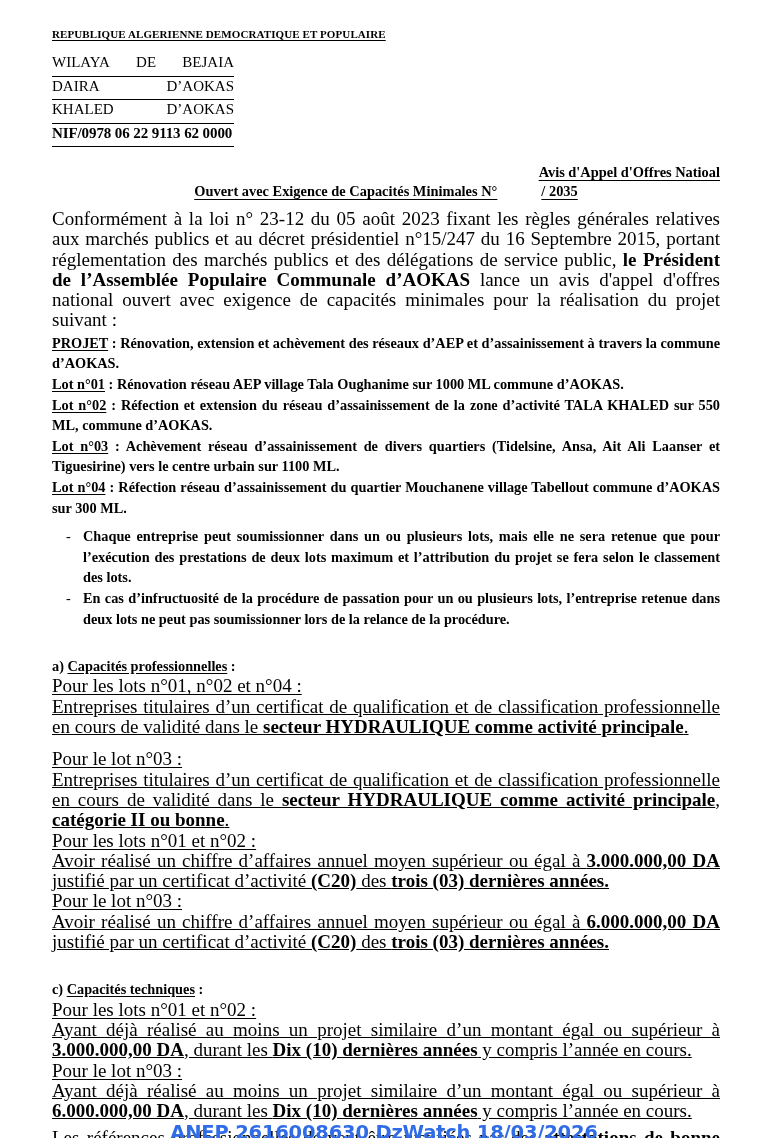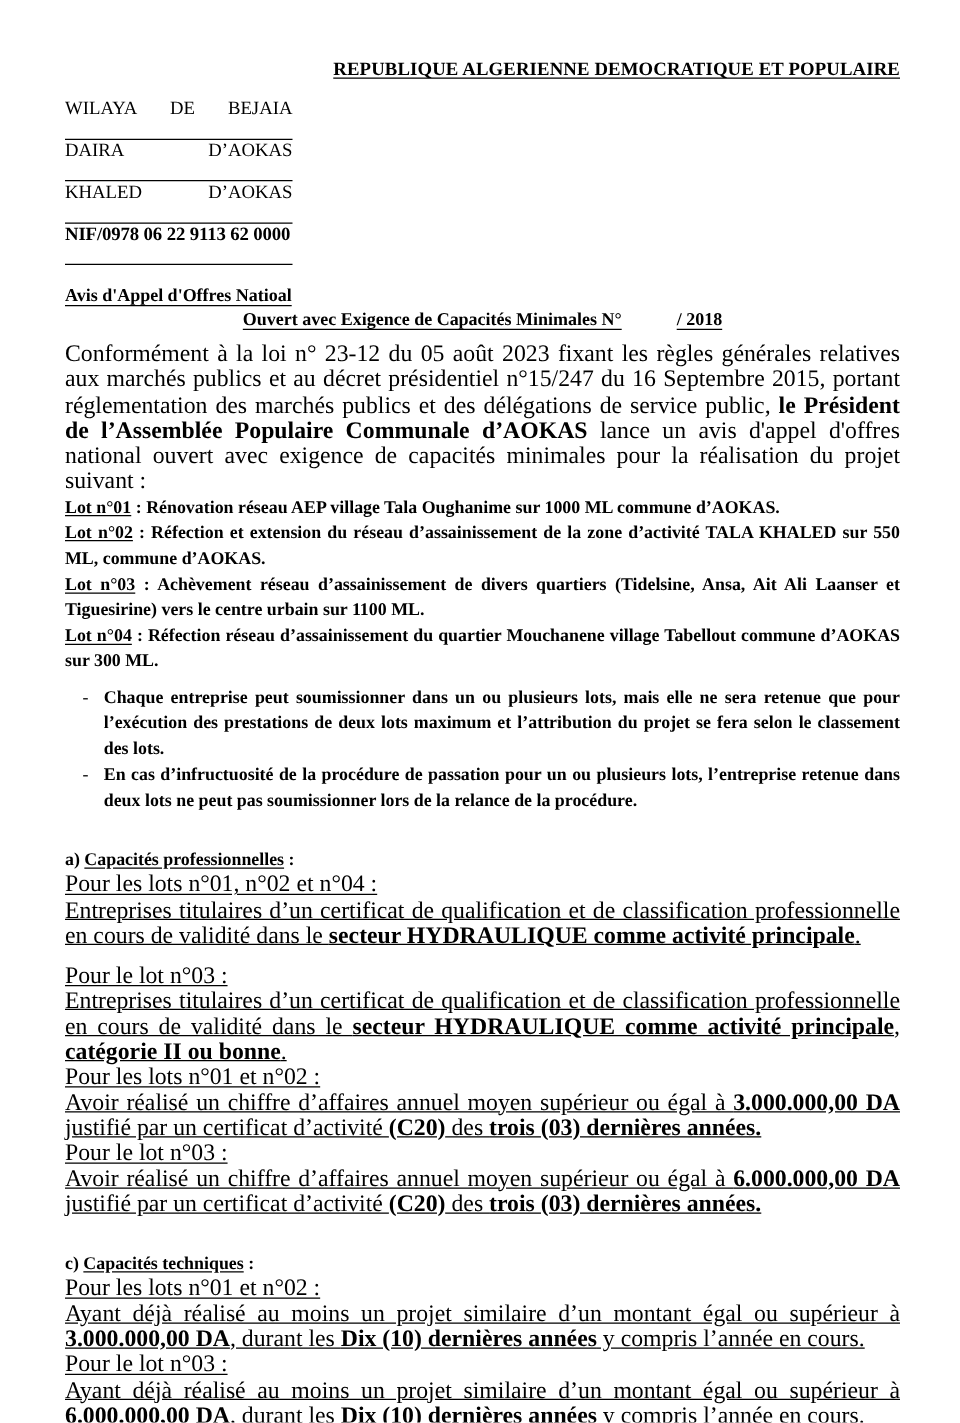--- a/index.html
+++ b/index.html
@@ -22,58 +22,58 @@
     box-sizing: border-box;
     padding: 0;
     position: relative;
   }
   .body-wrap {
     padding: 0 48px 0 52px;
   }
 
   
   .national-title {
-    text-align: right;
-    font-weight: bold;
-    font-size: 15px;
+    text-align: left;
+    font-weight: bold;
+    font-size: 11px;
     letter-spacing: 0.1px;
-    margin: 48px 0 0 0;
+    margin: 28px 0 0 0;
   }
   .national-title span {
     text-decoration: underline;
     text-underline-offset: 2px;
   }
 
   
   .admin-block {
     margin-top: 13px;
     width: 182px;
   }
   .admin-line {
     font-size: 15px;
     line-height: 19.5px;
     border-bottom: 1px solid #000;
     display: flex;
     justify-content: space-between;
     white-space: pre;
-    padding-bottom: 13px;
+    padding-bottom: 3px;
   }
   .admin-line.bold {
     font-weight: bold;
     letter-spacing: -0.1px;
     display: block;
     white-space: nowrap;
   }
   .admin-line .seg {
     display: inline-block;
   }
 
   
   .notice-title {
-    text-align: left;
+    text-align: right;
     font-weight: bold;
     font-size: 14.4px;
     margin-top: 16px;
     line-height: 19px;
   }
   .notice-title .u {
     text-decoration: underline;
     text-underline-offset: 2.5px;
   }
   .notice-title-2 {
@@ -202,24 +202,25 @@
         <span class="seg">D’AOKAS</span>
       </div>
       <div class="admin-line">
         <span class="seg">KHALED</span>
         <span class="seg">D’AOKAS</span>
       </div>
       <div class="admin-line bold">NIF/0978 06 22 9113 62 0000</div>
     </div>
 
     <div class="notice-title"><span class="u">Avis d'Appel d'Offres Natioal</span></div>
-    <div class="notice-title-2"><span class="u">Ouvert avec Exigence de Capacités Minimales N°</span><span class="blank-num"></span><span class="u">/ 2018</span></div>
+    <div class="notice-title-2"><span class="u">Ouvert avec Exigence de Capacités Minimales N°</span><span class="blank-num"></span><span class="u">/ 2035</span></div>
 
     <p class="para"><span>Conformément à la loi n° 23-12 du 05 août 2023 fixant les règles générales relatives aux marchés publics et au décret présidentiel n°15/247 du 16 Septembre 2015, portant réglementation des marchés publics et des délégations de service public, </span><span class="b">le Président de l’Assemblée Populaire Communale d’AOKAS</span><span> lance un avis d'appel d'offres national ouvert avec exigence de capacités minimales pour la réalisation du projet suivant :</span></p>
 
+    <p class="project"><span class="bu">PROJET</span><span> : Rénovation, extension et achèvement des réseaux d’AEP et d’assainissement à travers la commune d’AOKAS.</span></p>
 
     <p class="lot"><span class="bu">Lot n°01</span><span> : Rénovation réseau AEP village Tala Oughanime sur 1000 ML commune d’AOKAS.</span></p>
     <p class="lot"><span class="bu">Lot n°02</span><span> : Réfection et extension du réseau d’assainissement de la zone d’activité TALA KHALED sur 550 ML, commune d’AOKAS.</span></p>
     <p class="lot"><span class="bu">Lot  n°03</span><span> : Achèvement réseau d’assainissement de divers quartiers (Tidelsine, Ansa, Ait Ali Laanser et Tiguesirine) vers le centre urbain sur 1100 ML.</span></p>
     <p class="lot"><span class="bu">Lot n°04</span><span> : Réfection réseau d’assainissement du quartier Mouchanene village Tabellout commune d’AOKAS sur 300 ML.</span></p>
 
 
     <ul class="dash-list">
       <li><span class="dash">-</span><span>Chaque entreprise peut soumissionner dans un ou plusieurs lots, mais elle ne sera retenue que pour l’exécution des prestations de deux lots maximum et l’attribution du projet se fera selon le classement des lots.</span></li>
       <li><span class="dash">-</span><span>En cas d’infructuosité de la procédure de passation pour un ou plusieurs lots, l’entreprise retenue dans deux lots ne peut pas soumissionner lors de la relance de la procédure.</span></li>

